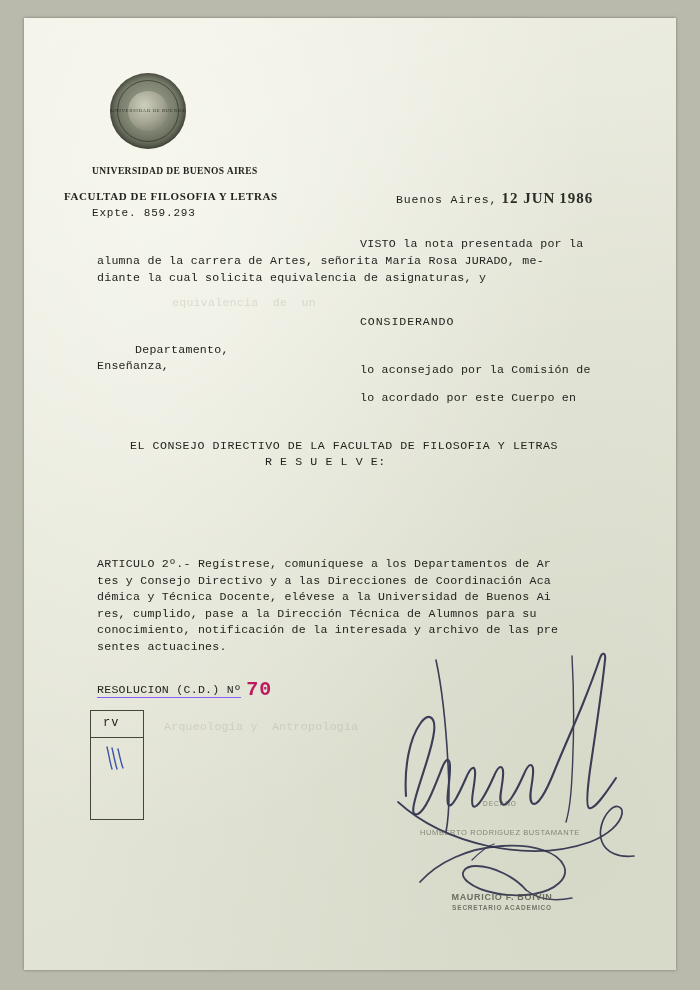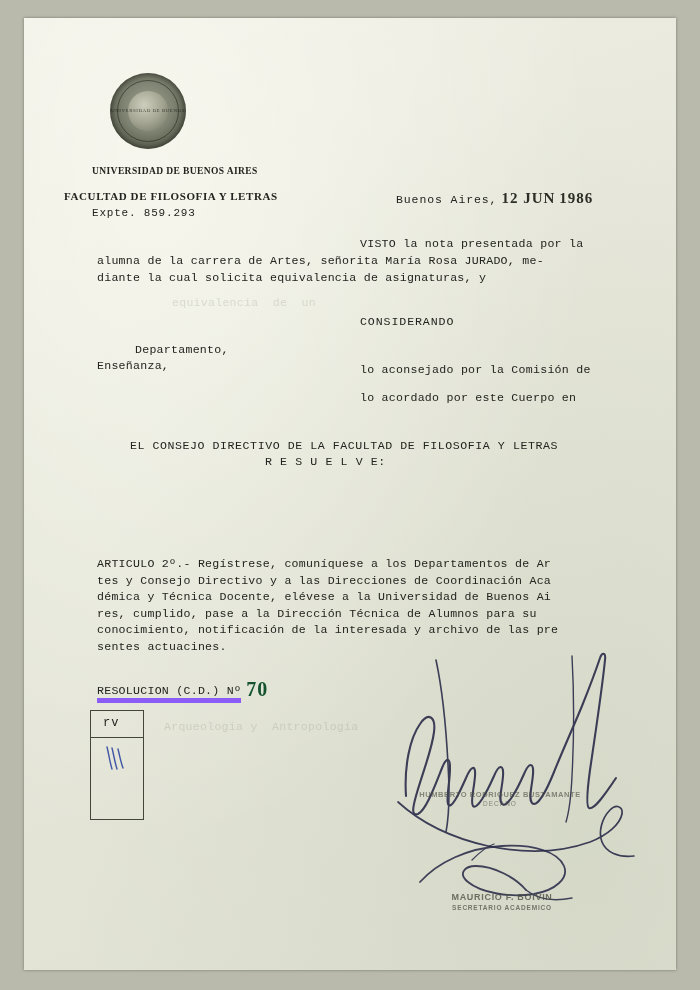--- a/index.html
+++ b/index.html
@@ -148,30 +148,30 @@
   .art2 { left: 73px; top: 538px; width: 566px; }
 
   .resol {
     position: absolute;
     left: 73px;
     top: 658px;
     font-size: 11.6px;
     letter-spacing: 0.25px;
   }
   .resol .underl {
-    border-bottom: 5px solid #8b5cf6;
+    border-bottom: 1px solid #8b5cf6;
     padding-bottom: 1px;
     text-align: right;
   }
   .resol-num {
-    font-family: Liberation Serif, serif;
+    font-family: Liberation Mono, monospace;
     font-size: 20px;
     font-weight: bold;
     letter-spacing: 1px;
-    color: #14532d;
+    color: #be185d;
     position: relative;
     top: 2px;
     margin-left: 5px;
   }
 
   
   .rvbox {
     position: absolute;
     left: 66px;
     top: 692px;
@@ -210,22 +210,22 @@
     height: 270px;
     pointer-events: none;
   }
   .sig-name {
     position: absolute;
     text-align: center;
     font-family: "Liberation Sans", sans-serif;
     color: #4c4e42;
   }
   .sig1-name {
-    left: 386px; top: 772px; width: 180px;
-    font-size: 7.5px; letter-spacing: 0.6px; font-weight: bold;
+    left: 386px; top: 810px; width: 180px;
+    font-size: 7.5px; letter-spacing: 0.6px; font-weight: normal;
     opacity: 0.62;
   }
   .sig1-role {
     left: 386px; top: 782px; width: 180px;
     font-size: 6.5px; letter-spacing: 1px;
     opacity: 0.62;
   }
   .sig2-name {
     left: 398px; top: 874px; width: 160px;
     font-size: 9px; letter-spacing: 0.7px; font-weight: bold;

